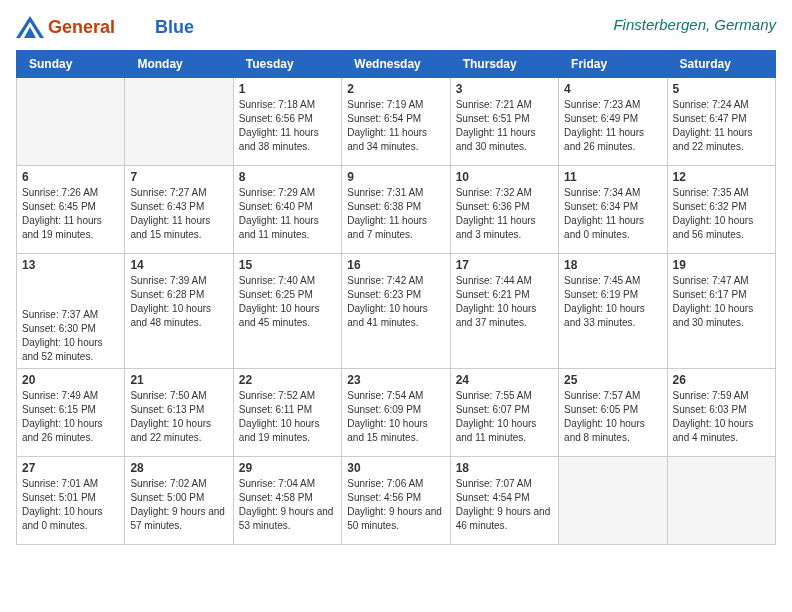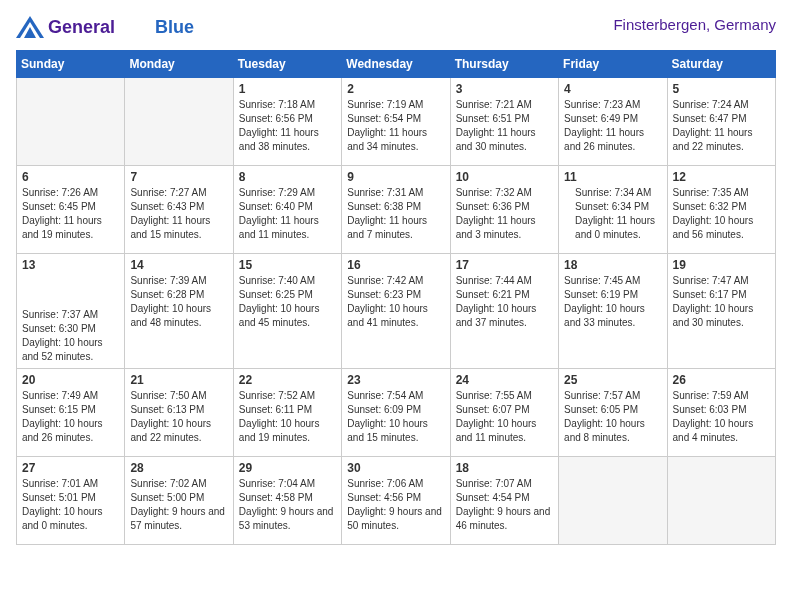--- a/index.html
+++ b/index.html
@@ -28,33 +28,34 @@
     .title-block {
       text-align: right;
     }
     .month-title {
       font-size: 36px;
       font-weight: normal;
       color: #333;
     }
     .location-title {
       font-size: 15px;
-      color: #4c1d95;
+      color: #0f766e;
+      font-style: italic;
     }
     table {
       width: 100%;
       border-collapse: collapse;
       table-layout: fixed;
     }
     th {
       background-color: #2566c0;
       color: #fff;
       font-size: 12px;
       font-weight: bold;
-      padding: 6px 4px;
+      padding: 6px 12px;
       text-align: left;
       border: 1px solid #2566c0;
     }
     td {
       border: 1px solid #ccc;
       vertical-align: top;
       padding: 4px 5px;
       font-size: 10.5px;
       color: #333;
       height: 88px;
@@ -85,21 +86,21 @@
 <body>
 
 <div class="header">
   <div class="logo">
     <svg class="logo-icon" viewBox="0 0 28 22" xmlns="http://www.w3.org/2000/svg">
       <polygon points="0,22 14,0 28,22" fill="#2566c0"></polygon>
       <polygon points="4,22 14,6 24,22" fill="#fff"></polygon>
       <polygon points="8,22 14,11 20,22" fill="#2566c0"></polygon>
     </svg>
     <div>
-      <span style="font-size:18px;font-weight:bold;color:#4c1d95;">General</span><span style="font-size:18px;font-weight:bold;color:#2566c0;margin-left:40px;">Blue</span>
+      <span style="font-size:18px;font-weight:bold;color:#c2410c;">General</span><span style="font-size:18px;font-weight:bold;color:#2566c0;margin-left:40px;">Blue</span>
     </div>
   </div>
   <div class="title-block">
     <div class="location-title">Finsterbergen, Germany</div>
   </div>
 </div>
 
 <table>
   <thead>
     <tr>
@@ -173,21 +174,21 @@
 Daylight: 11 hours and 7 minutes.</div>
         </td>
         <td>
           <div class="day-number">10</div>
           <div class="day-info" style="white-space: pre-line;">Sunrise: 7:32 AM
 Sunset: 6:36 PM
 Daylight: 11 hours and 3 minutes.</div>
         </td>
         <td>
           <div class="day-number">11</div>
-          <div class="day-info" style="white-space: pre-line; margin-left: 11px;">Sunrise: 7:34 AM
+          <div class="day-info" style="white-space: pre-line;">Sunrise: 7:34 AM
 Sunset: 6:34 PM
 Daylight: 11 hours and 0 minutes.</div>
         </td>
         <td>
           <div class="day-number">12</div>
           <div class="day-info" style="white-space: pre-line;">Sunrise: 7:35 AM
 Sunset: 6:32 PM
 Daylight: 10 hours and 56 minutes.</div>
         </td>
       </tr>

